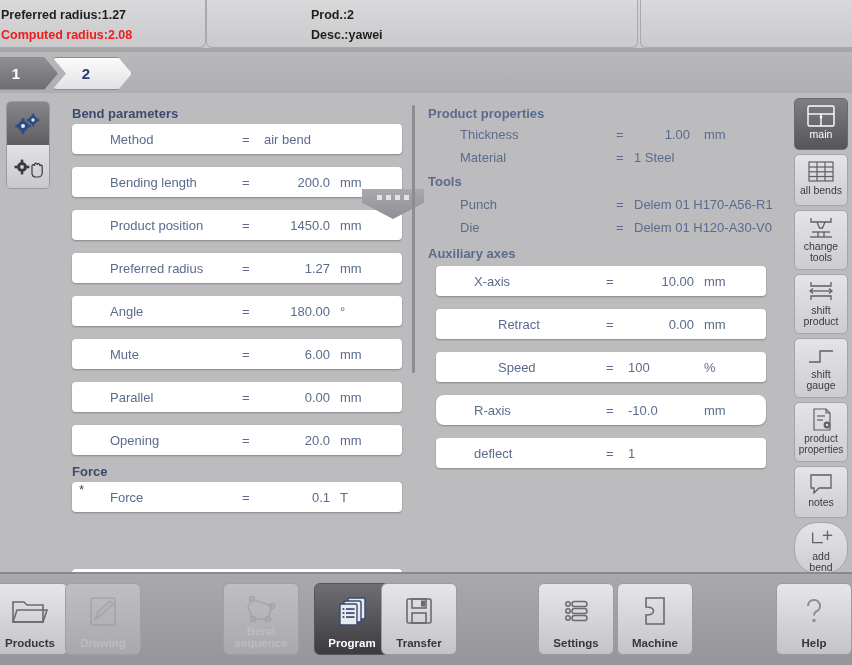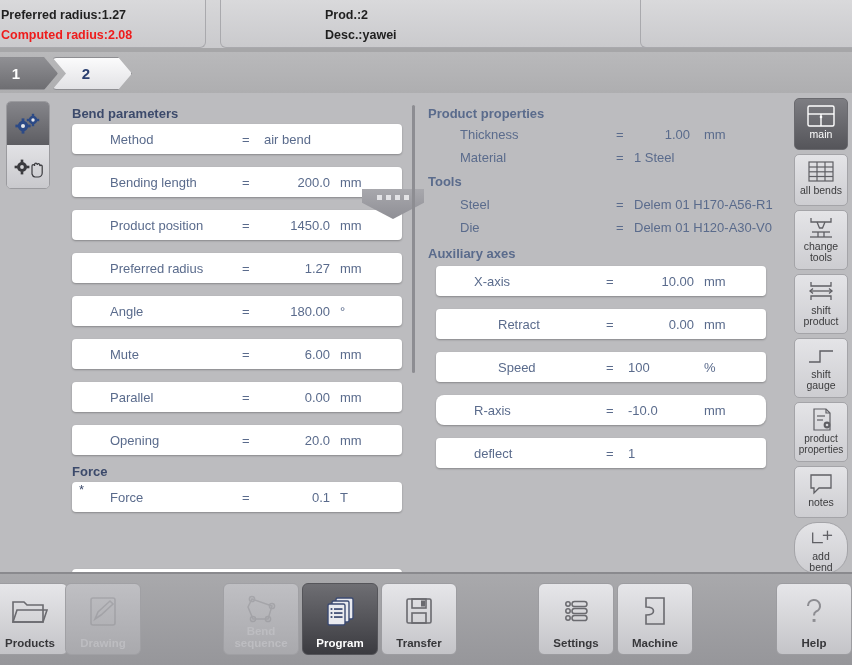--- a/index.html
+++ b/index.html
@@ -17,21 +17,21 @@
     background: linear-gradient(#d7d7d9, #c9c9cc);
   }
   .hdr-panel {
     position: absolute; top: 0;
     background: linear-gradient(#d9d9db, #cacacd);
     border: 1px solid #a9a9ad;
     border-top: none;
     border-radius: 0 0 6px 6px;
   }
   #hdr-left  { left: -8px;  width: 214px; height: 48px; }
-  #hdr-mid   { left: 220px; width: 432px; height: 48px; }
+  #hdr-mid   { left: 206px; width: 432px; height: 48px; }
   #hdr-right { left: 640px; width: 220px; height: 48px; }
   .hdr-line {
     position: absolute; left: 8px;
     font-size: 12.5px; font-weight: bold; color: #1f1f1f;
     white-space: nowrap;
   }
   .hdr-l1 { top: 8px; }
   .hdr-l2 { top: 28px; }
   .red { color: #ee1c1c; }
   #hdr-mid .hdr-line { left: 104px; }
@@ -382,21 +382,21 @@
 
         <div class="rrow" style="top:52px;">
           <span class="lbl">Material</span>
           <span class="eq">=</span>
           <span class="val">1 Steel</span>
         </div>
 
         <div class="rrow panel-title" style="top:76px;left:0;">Tools</div>
 
         <div class="rrow" style="top:99px;">
-          <span class="lbl">Steel</span>
+          <span class="lbl">Punch</span>
           <span class="eq">=</span>
           <span class="val">Delem 01 H170-A56-R1</span>
         </div>
 
         <div class="rrow" style="top:122px;">
           <span class="lbl">Die</span>
           <span class="eq">=</span>
           <span class="val">Delem 01 H120-A30-V0</span>
         </div>
 
@@ -569,21 +569,21 @@
           <circle cx="12" cy="6" r="2.6"></circle>
           <circle cx="32" cy="13" r="2.6"></circle>
           <circle cx="28" cy="26" r="2.6"></circle>
           <circle cx="13" cy="26" r="2.6"></circle>
         </g>
       </svg>
       <span>Bend
 sequence</span>
     </div>
 
-    <div class="tb-btn active" style="left:302px;">
+    <div class="tb-btn active" style="left:314px;">
       <svg class="tb-ico" viewBox="0 0 42 36">
         <g fill="#e9eaef" stroke="#3b4a72" stroke-width="1.4">
           <rect x="17" y="5" width="17" height="21" rx="1.5"></rect>
           <rect x="13" y="8" width="17" height="21" rx="1.5"></rect>
           <rect x="9" y="11" width="17" height="21" rx="1.5"></rect>
         </g>
         <g fill="#3b4a72">
           <circle cx="12.5" cy="16" r="1.1"></circle>
             <rect x="15" y="15.2" width="8.5" height="1.7"></rect>
           <circle cx="12.5" cy="20" r="1.1"></circle>

